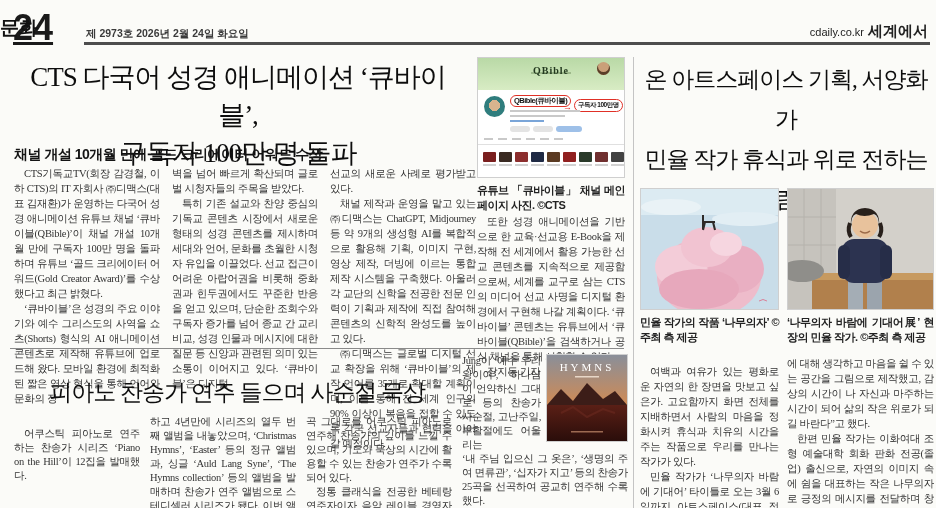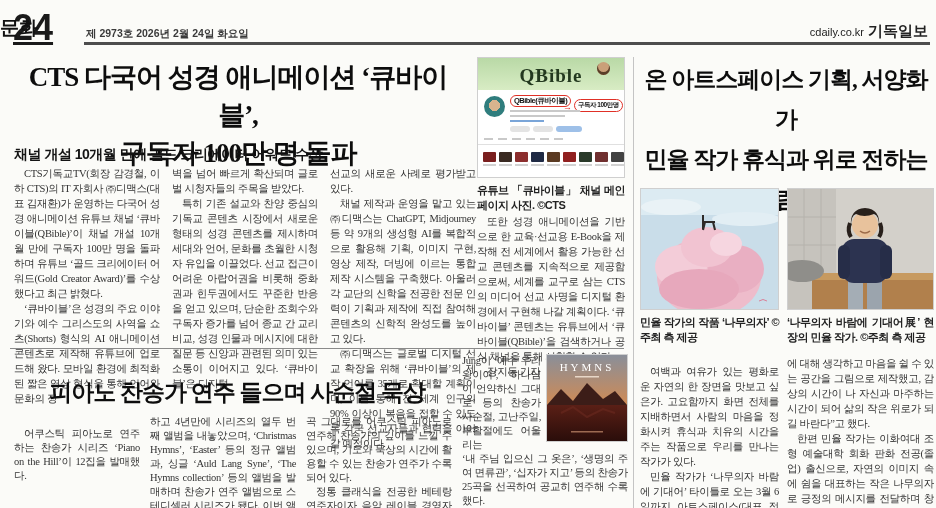--- a/index.html
+++ b/index.html
@@ -13,21 +13,21 @@
   .issue{font-family:"Liberation Sans","DejaVu Sans",sans-serif;font-weight:bold;
          font-size:10.5px;color:#3a3a3a;}
   .section{font-family:"Liberation Sans","DejaVu Sans",sans-serif;font-weight:bold;
            font-size:19px;color:#111;text-align:left;}
   .mast-right{font-family:"Liberation Sans","DejaVu Sans",sans-serif;font-size:11px;color:#222;
               text-align:right;}
   .mast-right .paper{font-size:15px;font-weight:bold;margin-left:4px;}
   .mast-rule{background:#4d4d4d;height:3px;}
 
   
-  .hl{font-weight:bold;color:#0d0d0d;text-align:center;letter-spacing:-1px;}
+  .hl{font-weight:normal;color:#0d0d0d;text-align:center;letter-spacing:-1px;}
   .hl-main{font-size:27px;line-height:38px;}
   .hl-right{font-size:23px;line-height:40px;}
   .hl-bottom{font-size:23px;line-height:30px;}
 
   .subhead{font-family:"Liberation Sans","DejaVu Sans",sans-serif;font-weight:bold;
            font-size:14px;color:#141414;letter-spacing:-0.5px;}
   .subhead2{font-family:"Liberation Sans","DejaVu Sans",sans-serif;font-weight:bold;
             font-size:12px;color:#141414;letter-spacing:-0.5px;}
 
   
@@ -44,21 +44,21 @@
   .hrule{background:#8a8a8a;height:1px;}
 
   figure{margin:0;}
   .ph{border:1px solid #cfcfcf;box-sizing:border-box;background:#fff;overflow:hidden;position:relative;}
 
   
   .qb-banner{position:absolute;left:0;top:0;right:0;height:32px;
              background:linear-gradient(180deg,#b9d9a6,#d8ecc4);}
   .qb-banner .qb-title{position:absolute;left:0;right:0;top:7px;text-align:center;
         font-family:"Liberation Serif","DejaVu Serif",serif;font-weight:bold;
-        font-size:19px;color:#23391f;letter-spacing:1px;}
+        font-size:10px;color:#23391f;letter-spacing:1px;}
   .qb-banner .qb-toptxt{position:absolute;left:0;right:0;top:2px;height:3px;text-align:center;}
   .qb-face{position:absolute;right:14px;top:4px;width:13px;height:13px;border-radius:50%;
            background:#caa079;box-shadow:0 -2px 0 1px #5a3e28 inset;}
   .qb-avatar{position:absolute;left:6px;top:38px;width:21px;height:21px;border-radius:50%;
              background:radial-gradient(circle at 50% 45%,#d9b48e 0 35%,#2f7d7d 36%);}
   .qb-name{position:absolute;left:32px;top:37px;font-family:"Liberation Sans","DejaVu Sans",sans-serif;
            font-weight:bold;font-size:7.5px;color:#111;border:1px solid #e03026;border-radius:8px;
            padding:0 3px;letter-spacing:-0.5px;}
   .qb-arrow{position:absolute;left:85px;top:44px;color:#e03026;font-size:9px;font-weight:bold;
             font-family:"Liberation Sans","DejaVu Sans",sans-serif;}
@@ -75,21 +75,21 @@
 </style>
 </head>
 <body>
 
 <div class="page">
 
   <div class="abs pagenum" style="left:13px;top:11px;text-decoration:underline;">24</div>
   <div class="abs issue" style="left:86px;top:27px;">제 2973호 2026년 2월 24일 화요일</div>
   <div class="abs section" style="left:0;right:0;top:15px;">문화</div>
   <div class="abs mast-right" style="right:8px;top:22px;">
-    <span>cdaily.co.kr</span><span class="paper">기독일보</span>
+    <span>cdaily.co.kr</span><span class="paper">세계에서</span>
   </div>
   <div class="abs mast-rule" style="left:84px;right:6px;top:42px;"></div>
 
   <div class="abs vrule" style="left:633px;top:57px;bottom:0;"></div>
   <div class="abs hrule" style="left:10px;width:614px;top:348px;"></div>
 
   <div class="abs hl hl-main" style="left:14px;top:58px;width:448px;">
     <div>CTS 다국어 성경 애니메이션 ‘큐바이블’,</div>
     <div>구독자 100만 명 돌파</div>
   </div>

